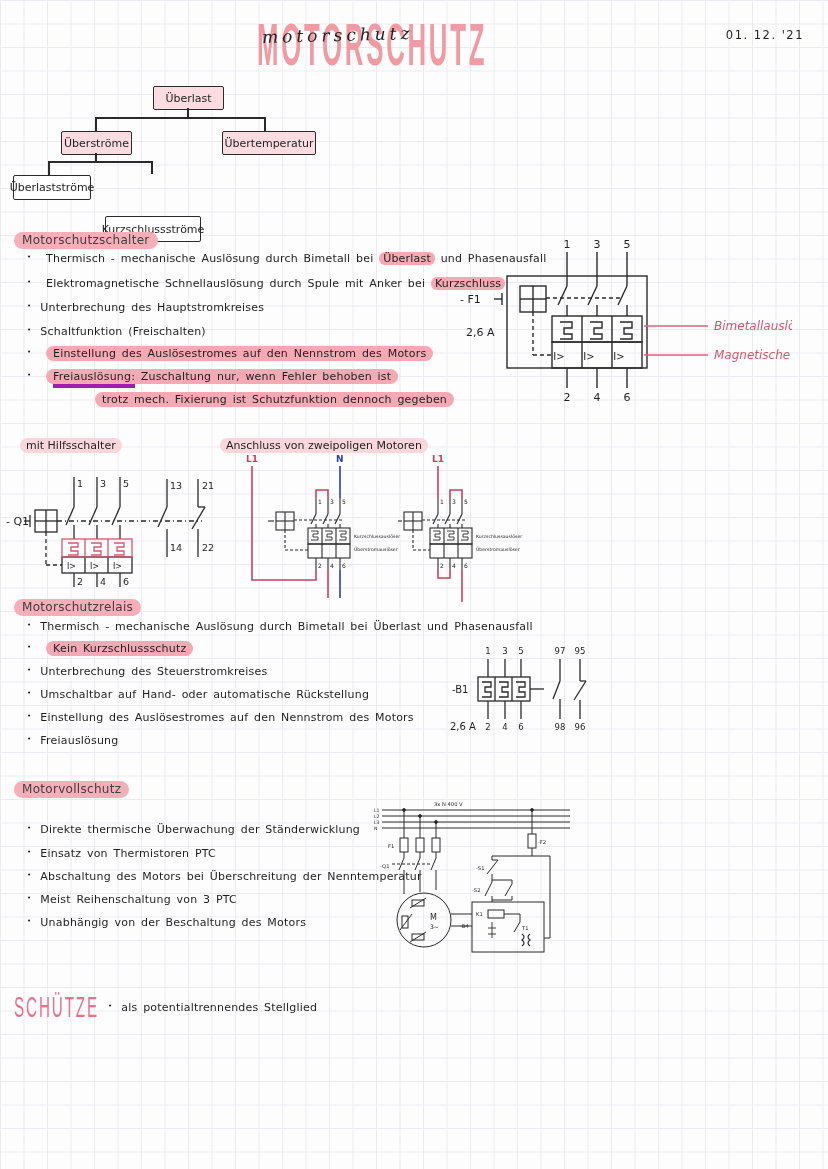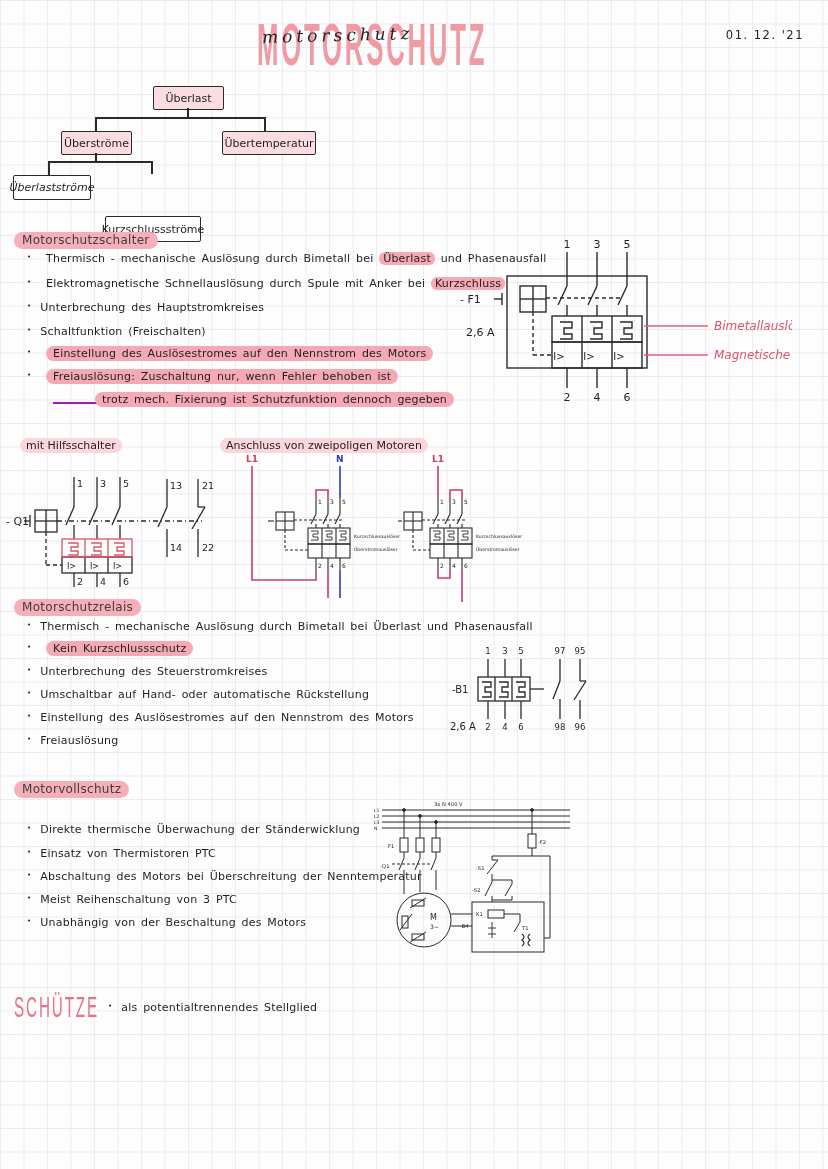--- a/index.html
+++ b/index.html
@@ -34,21 +34,21 @@
     color:#404040;font-size:12px;letter-spacing:.3px;white-space:nowrap;
   }
   .sub-pill{
     display:inline-block;background:#fbd7dd;border-radius:8px;padding:1px 6px;
     color:#1f1f1f;font-size:11px;white-space:nowrap;
   }
   .bullet{position:absolute;white-space:nowrap;}
   .bullet::before{content:"•";font-size:7px;vertical-align:3px;margin-right:9px;color:#1f1f1f;}
   .hl{background:#f5a9b4;border-radius:6px;padding:0 4px;}
   .hl-line{background:#f5a9b4;border-radius:8px;padding:1px 7px;}
-  .u-red{border-bottom:2px solid #a21caf;padding-bottom:19px;}
+  .u-red{border-bottom:4px solid #a21caf;padding-bottom:1px;}
   .schuetze{
     font-family:"Liberation Sans",sans-serif;font-weight:400;font-size:16px;color:#e8718a;
     letter-spacing:2px;transform:scaleY(1.8) scaleX(.95);transform-origin:top left;
   }
   svg text{font-family:"DejaVu Sans",sans-serif;}
   .red-hand{fill:#d9556d;font-style:italic;}
 </style>
 </head>
 <body>
 
@@ -61,21 +61,21 @@
   <div class="fc-line" style="left:187px;top:108px;width:1.5px;height:10px;"></div>
   <div class="fc-line" style="left:95px;top:117px;width:170px;height:1.5px;"></div>
   <div class="fc-line" style="left:95px;top:117px;width:1.5px;height:14px;"></div>
   <div class="fc-line" style="left:264px;top:117px;width:1.5px;height:14px;"></div>
   <div class="fc-box fc-pink" style="left:61px;top:131px;width:69px;height:22px;">Überströme</div>
   <div class="fc-box fc-pink" style="left:222px;top:131px;width:92px;height:22px;">Übertemperatur</div>
   <div class="fc-line" style="left:95px;top:153px;width:1.5px;height:9px;"></div>
   <div class="fc-line" style="left:48px;top:161px;width:104px;height:1.5px;"></div>
   <div class="fc-line" style="left:48px;top:161px;width:1.5px;height:14px;"></div>
   <div class="fc-line" style="left:151px;top:161px;width:1.5px;height:13px;"></div>
-  <div class="fc-box" style="left:13px;top:175px;width:76px;height:23px;font-style:italic;">Überlastströme</div>
+  <div class="fc-box" style="left:13px;top:175px;width:76px;height:23px;">Überlastströme</div>
   <div class="fc-box" style="left:105px;top:174px;width:94px;height:24px;margin-top:42px;">Kurzschlussströme</div>
 </div>
 
 <div class="abs" style="left:14px;top:229px;">
   <span class="sec-pill">Motorschutzschalter</span>
 </div>
 
 <div class="bullet hand" style="left:27px;top:252px;">
   <span>Thermisch - mechanische Auslösung durch Bimetall bei </span><span class="hl">Überlast</span><span> und Phasenausfall</span>
 </div>

